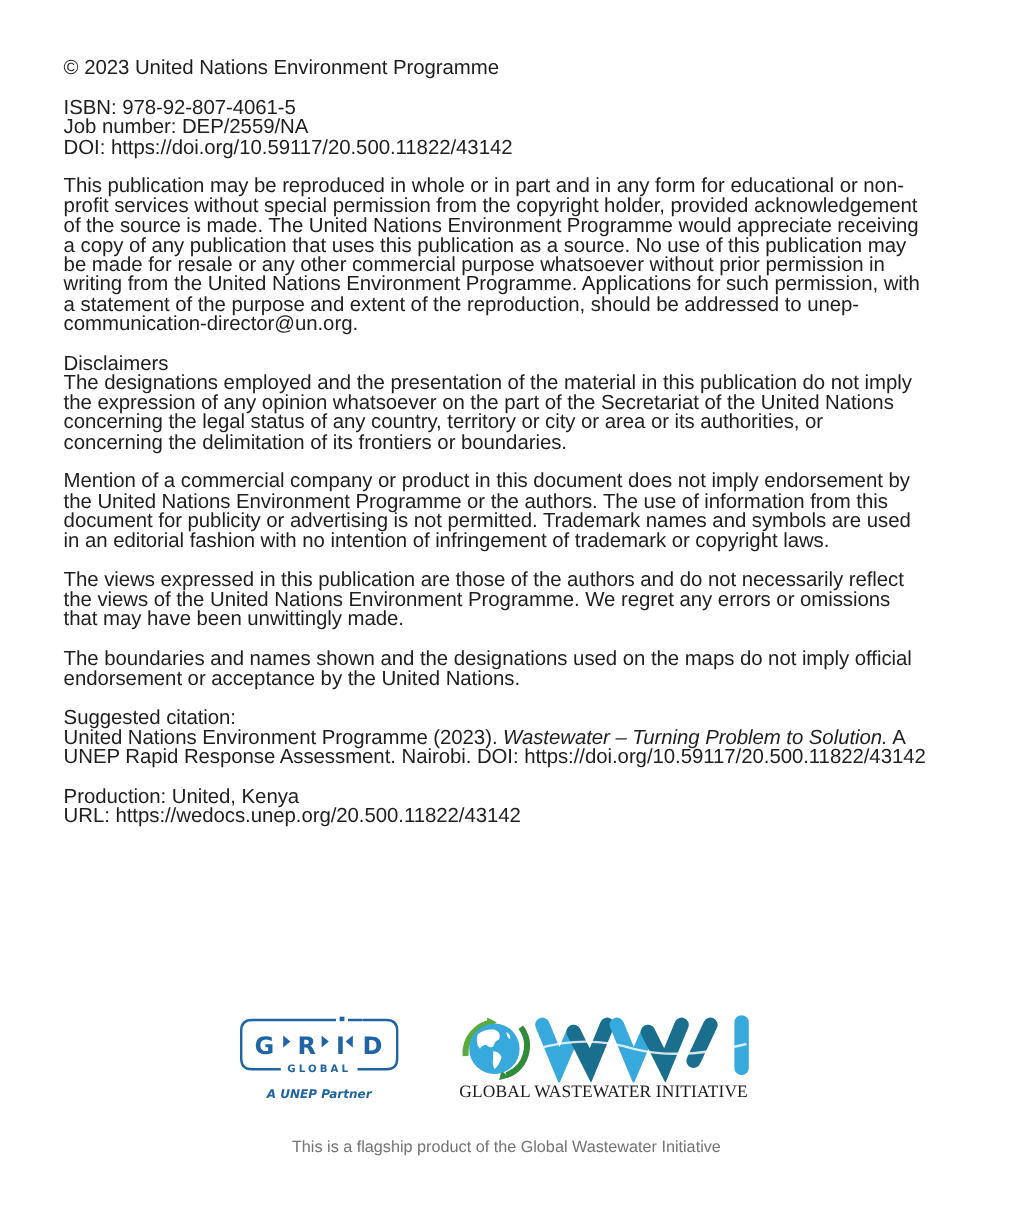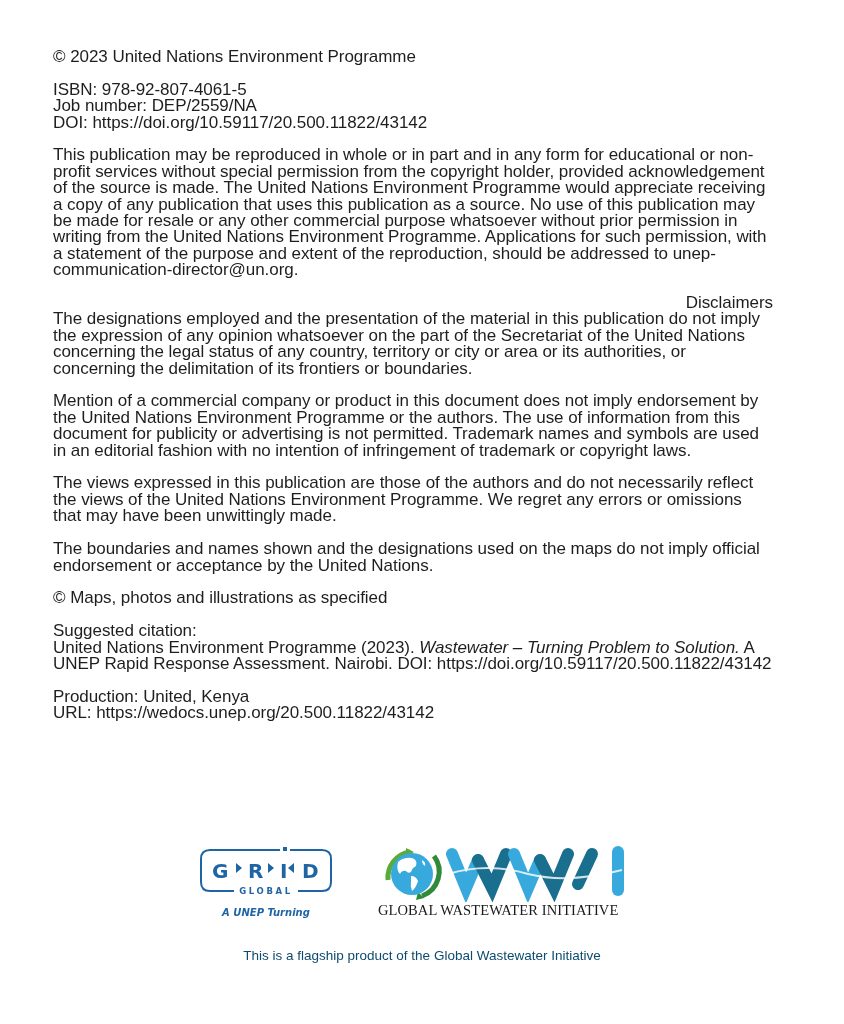--- a/index.html
+++ b/index.html
@@ -53,20 +53,21 @@
       left: 378px;
       top: 4px;
       width: 250px;
       height: 78px;
     }
     .gwwi-text {
       position: absolute;
       left: 0;
       top: 58px;
       width: 250px;
+      text-align: center;
       font-family: "Liberation Serif", "DejaVu Serif", serif;
       font-size: 14.5px;
       letter-spacing: 0.1px;
       color: #1a1a1a;
       white-space: nowrap;
     }
     .grid-partner {
       position: absolute;
       left: 0;
       top: 60px;
@@ -90,44 +91,43 @@
       letter-spacing: 2.6px;
       color: #1f65a5;
     }
     .flagship {
       position: absolute;
       left: 0;
       top: 948px;
       width: 844px;
       text-align: center;
       font-size: 13.5px;
-      color: #0c4a6e;
+      color: #737373;
     }
   </style>
 </head>
 <body>
 
 <div class="content">
   <p>© 2023 United Nations Environment Programme</p>
 
   <p>
     <span><b>ISBN:</b><span> 978-92-807-4061-5</span></span><br>
     <span><b>Job number:</b><span> DEP/2559/NA</span></span><br>
     <span><b>DOI:</b><span> https://doi.org/10.59117/20.500.11822/43142</span></span>
   </p>
 
   <p>This publication may be reproduced in whole or in part and in any form for educational or non-profit services without special permission from the copyright holder, provided acknowledgement of the source is made. The United Nations Environment Programme would appreciate receiving a copy of any publication that uses this publication as a source. No use of this publication may be made for resale or any other commercial purpose whatsoever without prior permission in writing from the United Nations Environment Programme. Applications for such permission, with a statement of the purpose and extent of the reproduction, should be addressed to unep-communication-director@un.org.</p>
 
   <div>
-    <b style="display:block;text-align:right;">Disclaimers</b>
+    <b style="display:block;">Disclaimers</b>
     <p>The designations employed and the presentation of the material in this publication do not imply the expression of any opinion whatsoever on the part of the Secretariat of the United Nations concerning the legal status of any country, territory or city or area or its authorities, or concerning the delimitation of its frontiers or boundaries.</p>
     <p>Mention of a commercial company or product in this document does not imply endorsement by the United Nations Environment Programme or the authors. The use of information from this document for publicity or advertising is not permitted. Trademark names and symbols are used in an editorial fashion with no intention of infringement of trademark or copyright laws.</p>
     <p>The views expressed in this publication are those of the authors and do not necessarily reflect the views of the United Nations Environment Programme. We regret any errors or omissions that may have been unwittingly made.</p>
     <p>The boundaries and names shown and the designations used on the maps do not imply official endorsement or acceptance by the United Nations.</p>
-    <p>© Maps, photos and illustrations as specified</p>
   </div>
 
   <div>
     <b style="display:block;">Suggested citation:</b>
     <p><span>United Nations Environment Programme (2023). </span><i>Wastewater – Turning Problem to Solution.</i><span> A UNEP Rapid Response Assessment. Nairobi. DOI: https://doi.org/10.59117/20.500.11822/43142</span></p>
   </div>
 
   <p>
     <span><b>Production:</b><span> United, Kenya</span></span><br>
     <span><b>URL:</b><span> https://wedocs.unep.org/20.500.11822/43142</span></span>
@@ -149,21 +149,21 @@
         <text x="14" y="31">G</text>
         <text x="50" y="31">R</text>
         <text x="82" y="31">I</text>
         <text x="104" y="31">D</text>
         <path d="M38 16 L44 21 L38 26 Z"></path>
         <path d="M70 16 L76 21 L70 26 Z"></path>
         <path d="M96 16 L90 21 L96 26 Z"></path>
       </g>
     </svg>
     <div class="grid-arendal">GLOBAL</div>
-    <div class="grid-partner">A UNEP Turning</div>
+    <div class="grid-partner">A UNEP Partner</div>
   </div>
 
   <div class="gwwi-logo">
     <svg width="250" height="58" viewBox="0 0 250 58">
 
       <path d="M10 36 A26 26 0 0 1 32 8" fill="none" stroke="#5aab3a" stroke-width="5"></path>
       <path d="M56 12 A26 26 0 0 1 44 52" fill="none" stroke="#2f8a3a" stroke-width="5"></path>
       <path d="M28 4 L36 8 L28 13 Z" fill="#5aab3a"></path>
       <path d="M40 48 L46 54 L38 56 Z" fill="#2f8a3a"></path>
 

